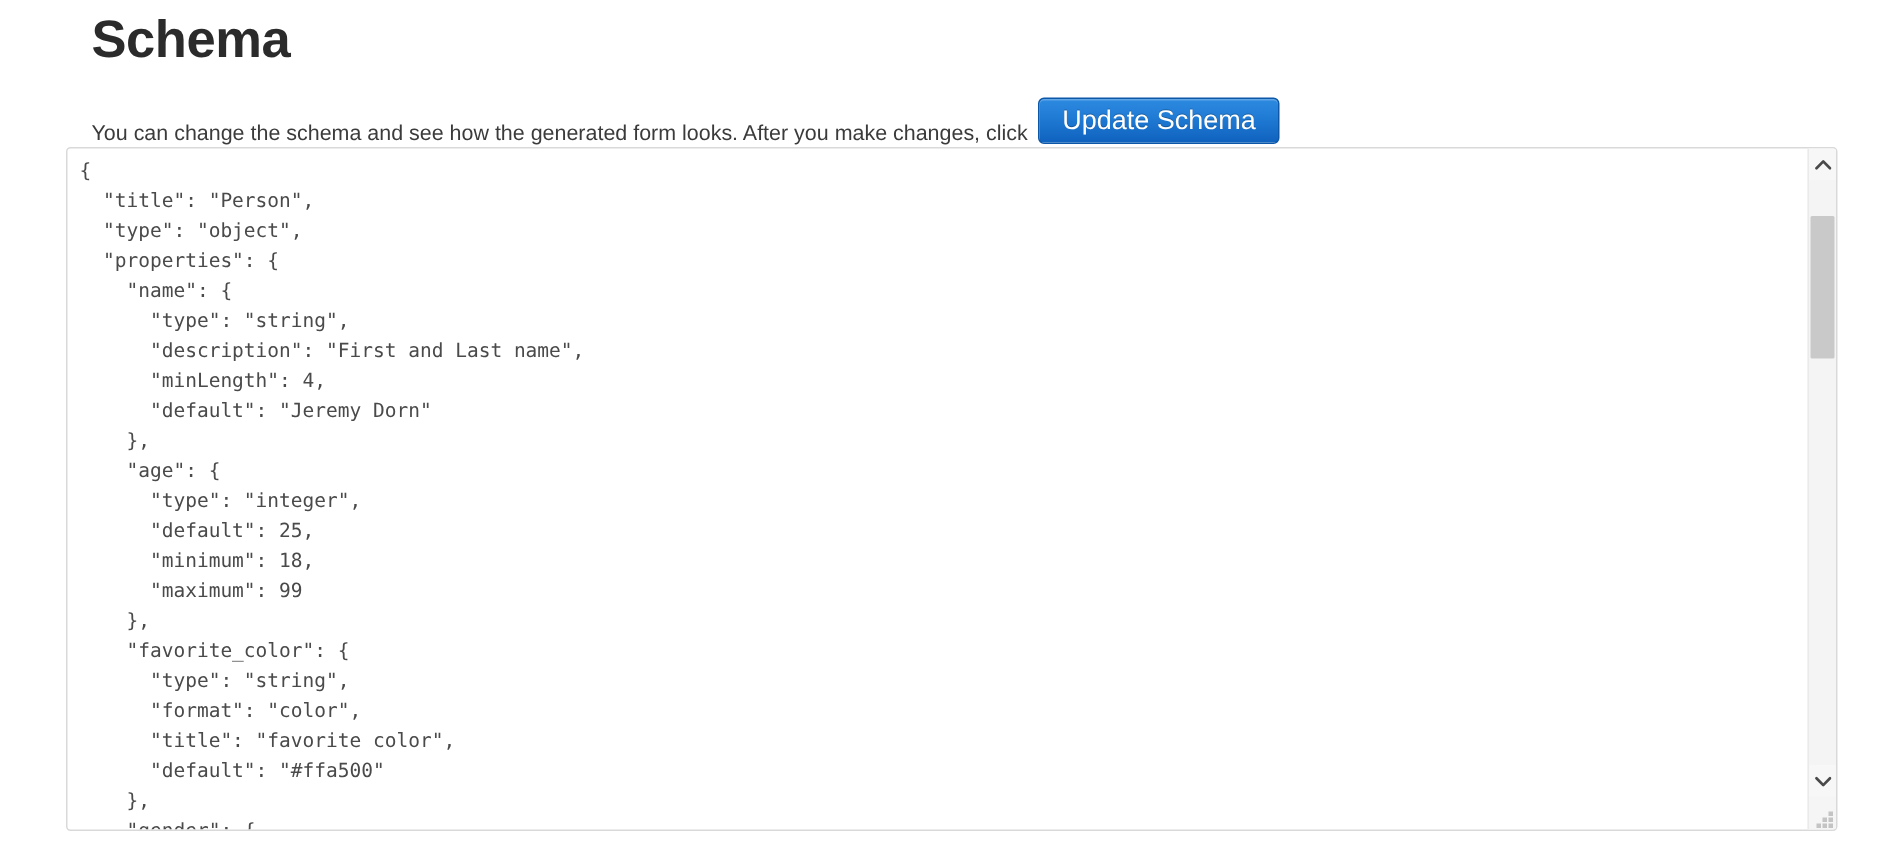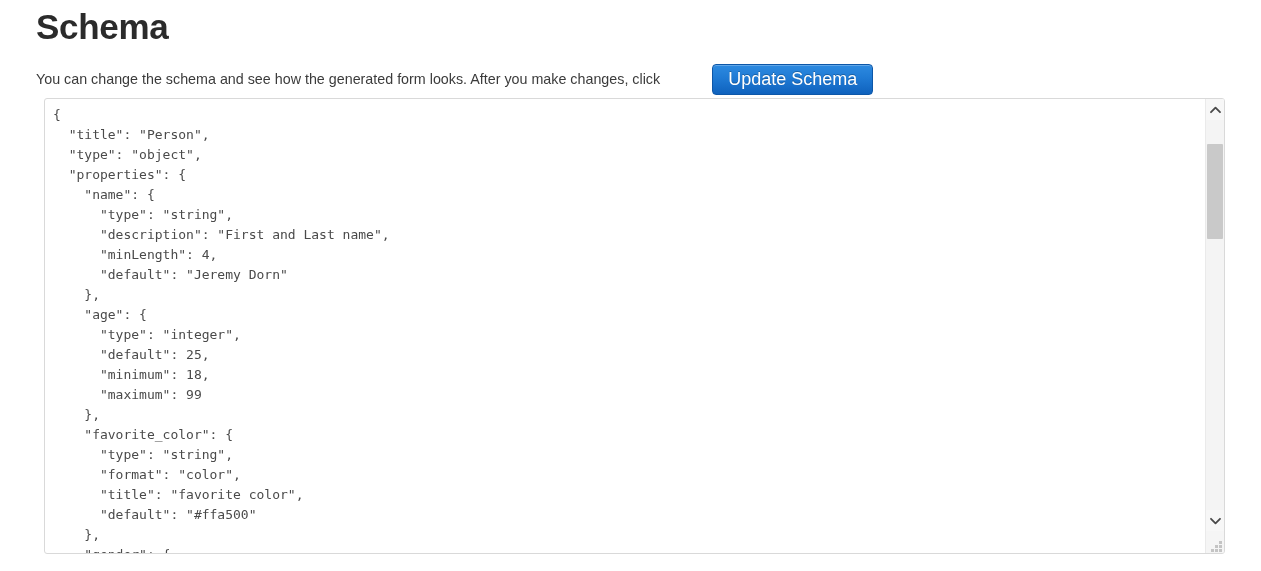--- a/index.html
+++ b/index.html
@@ -10,38 +10,37 @@
     overflow: hidden;
   }
   body {
     font-family: "Liberation Sans", sans-serif;
     color: #333333;
   }
   .page {
     position: relative;
     width: 1261px;
     height: 422px;
-    padding-left: 36px;
+    padding-left: 61px;
     padding-top: 0;
   }
   .page-title {
     font-size: 35px;
     font-weight: bold;
     color: #2b2b2b;
     line-height: 1;
     margin: 0;
     padding-top: 9px;
     letter-spacing: -0.3px;
   }
   .intro-row {
     margin-top: 18px;
     display: flex;
-    align-items: center;
+    align-items: flex-end;
     height: 34px;
-    gap: 45px;
   }
   .intro-text {
     font-size: 14.3px;
     color: #3b3b3b;
     line-height: 1;
     white-space: nowrap;
   }
   .update-btn {
     margin-left: 7px;
     display: inline-flex;

